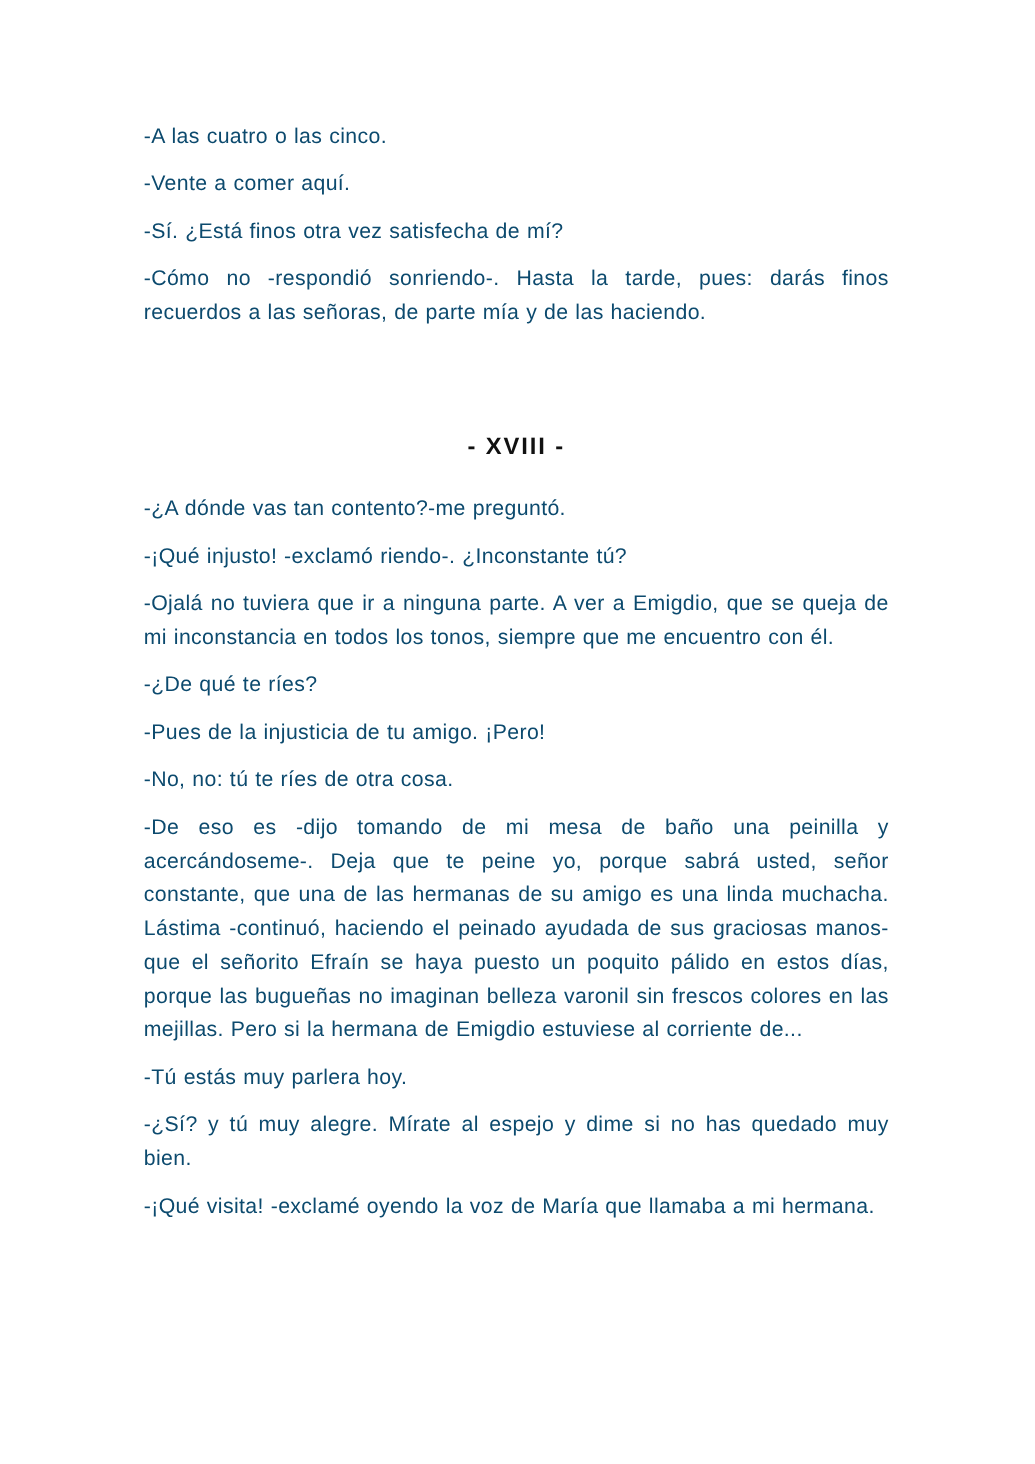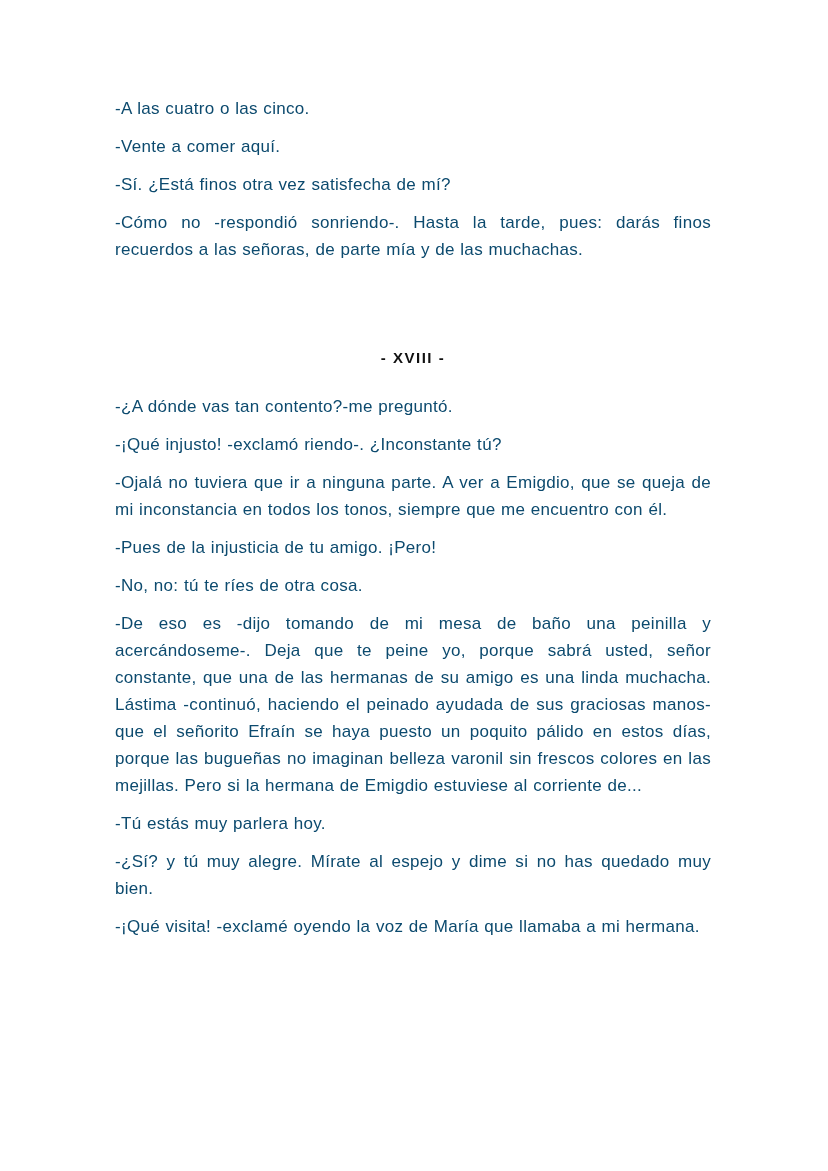--- a/index.html
+++ b/index.html
@@ -25,40 +25,41 @@
     letter-spacing: 0.3px;
     word-spacing: 0.5px;
     color: #0c4a6e;
   }
   .body-par:last-child {
     margin-bottom: 0;
   }
   .chapter-heading {
     margin: 82px 0 22px 0;
     text-align: center;
-    font-size: 15px;
+    font-size: 19px;
     line-height: 26px;
     font-weight: bold;
     letter-spacing: 1.5px;
     color: #111111;
   }
 </style>
 </head>
 <body>
 
 <div class="page">
   <p class="body-par">-A las cuatro o las cinco.</p>
   <p class="body-par">-Vente a comer aquí.</p>
   <p class="body-par">-Sí. ¿Está finos otra vez satisfecha de mí?</p>
-  <p class="body-par">-Cómo no -respondió sonriendo-. Hasta la tarde, pues: darás finos recuerdos a las señoras, de parte mía y de las muchachas.</p>
+  <p class="body-par">-Cómo no -respondió sonriendo-. Hasta la tarde, pues: darás finos recuerdos a las señoras, de parte mía y de las haciendo.</p>
 
   <h1 class="chapter-heading">- XVIII -</h1>
 
   <p class="body-par">-¿A dónde vas tan contento?-me preguntó.</p>
   <p class="body-par">-¡Qué injusto! -exclamó riendo-. ¿Inconstante tú?</p>
   <p class="body-par">-Ojalá no tuviera que ir a ninguna parte. A ver a Emigdio, que se queja de mi inconstancia en todos los tonos, siempre que me encuentro con él.</p>
+  <p class="body-par">-¿De qué te ríes?</p>
   <p class="body-par">-Pues de la injusticia de tu amigo. ¡Pero!</p>
   <p class="body-par">-No, no: tú te ríes de otra cosa.</p>
   <p class="body-par">-De eso es -dijo tomando de mi mesa de baño una peinilla y acercándoseme-. Deja que te peine yo, porque sabrá usted, señor constante, que una de las hermanas de su amigo es una linda muchacha. Lástima -continuó, haciendo el peinado ayudada de sus graciosas manos- que el señorito Efraín se haya puesto un poquito pálido en estos días, porque las bugueñas no imaginan belleza varonil sin frescos colores en las mejillas. Pero si la hermana de Emigdio estuviese al corriente de...</p>
   <p class="body-par">-Tú estás muy parlera hoy.</p>
   <p class="body-par">-¿Sí? y tú muy alegre. Mírate al espejo y dime si no has quedado muy bien.</p>
   <p class="body-par">-¡Qué visita! -exclamé oyendo la voz de María que llamaba a mi hermana.</p>
 </div>
 
 </body></html>

